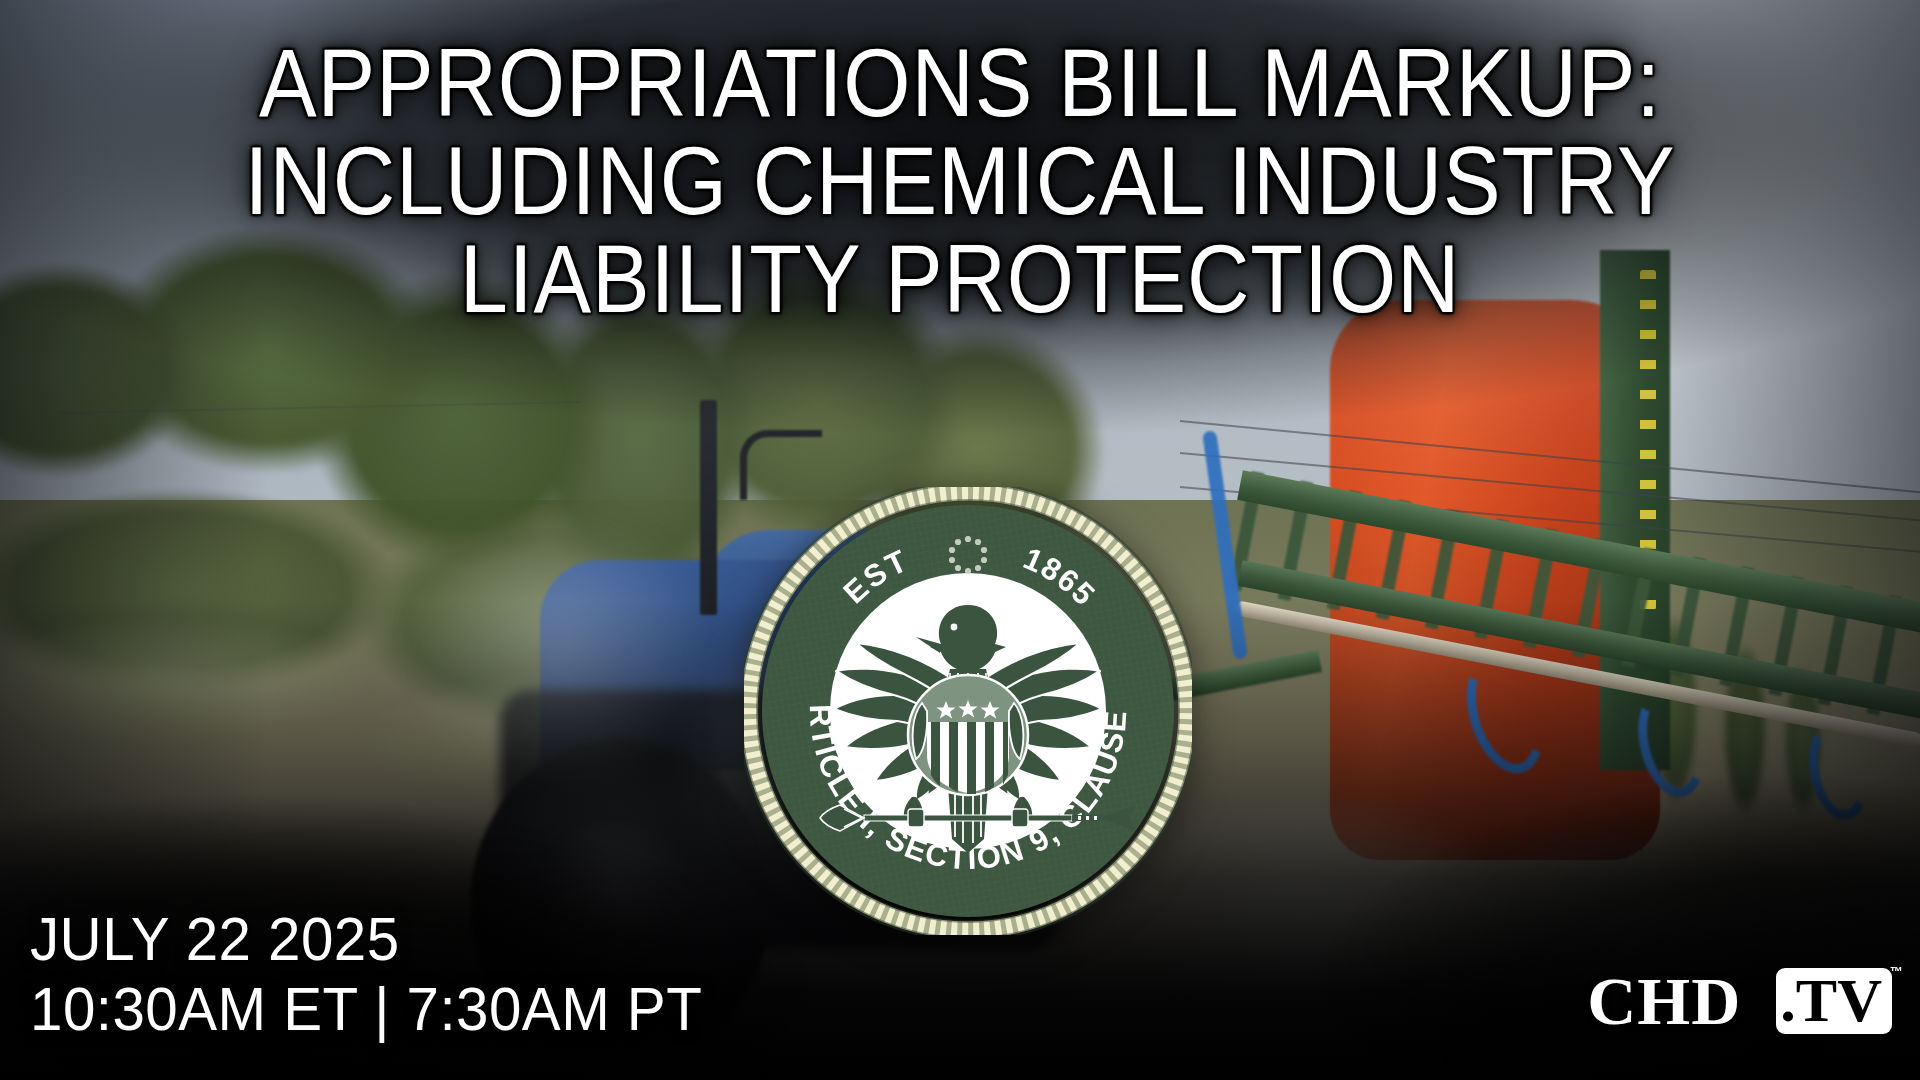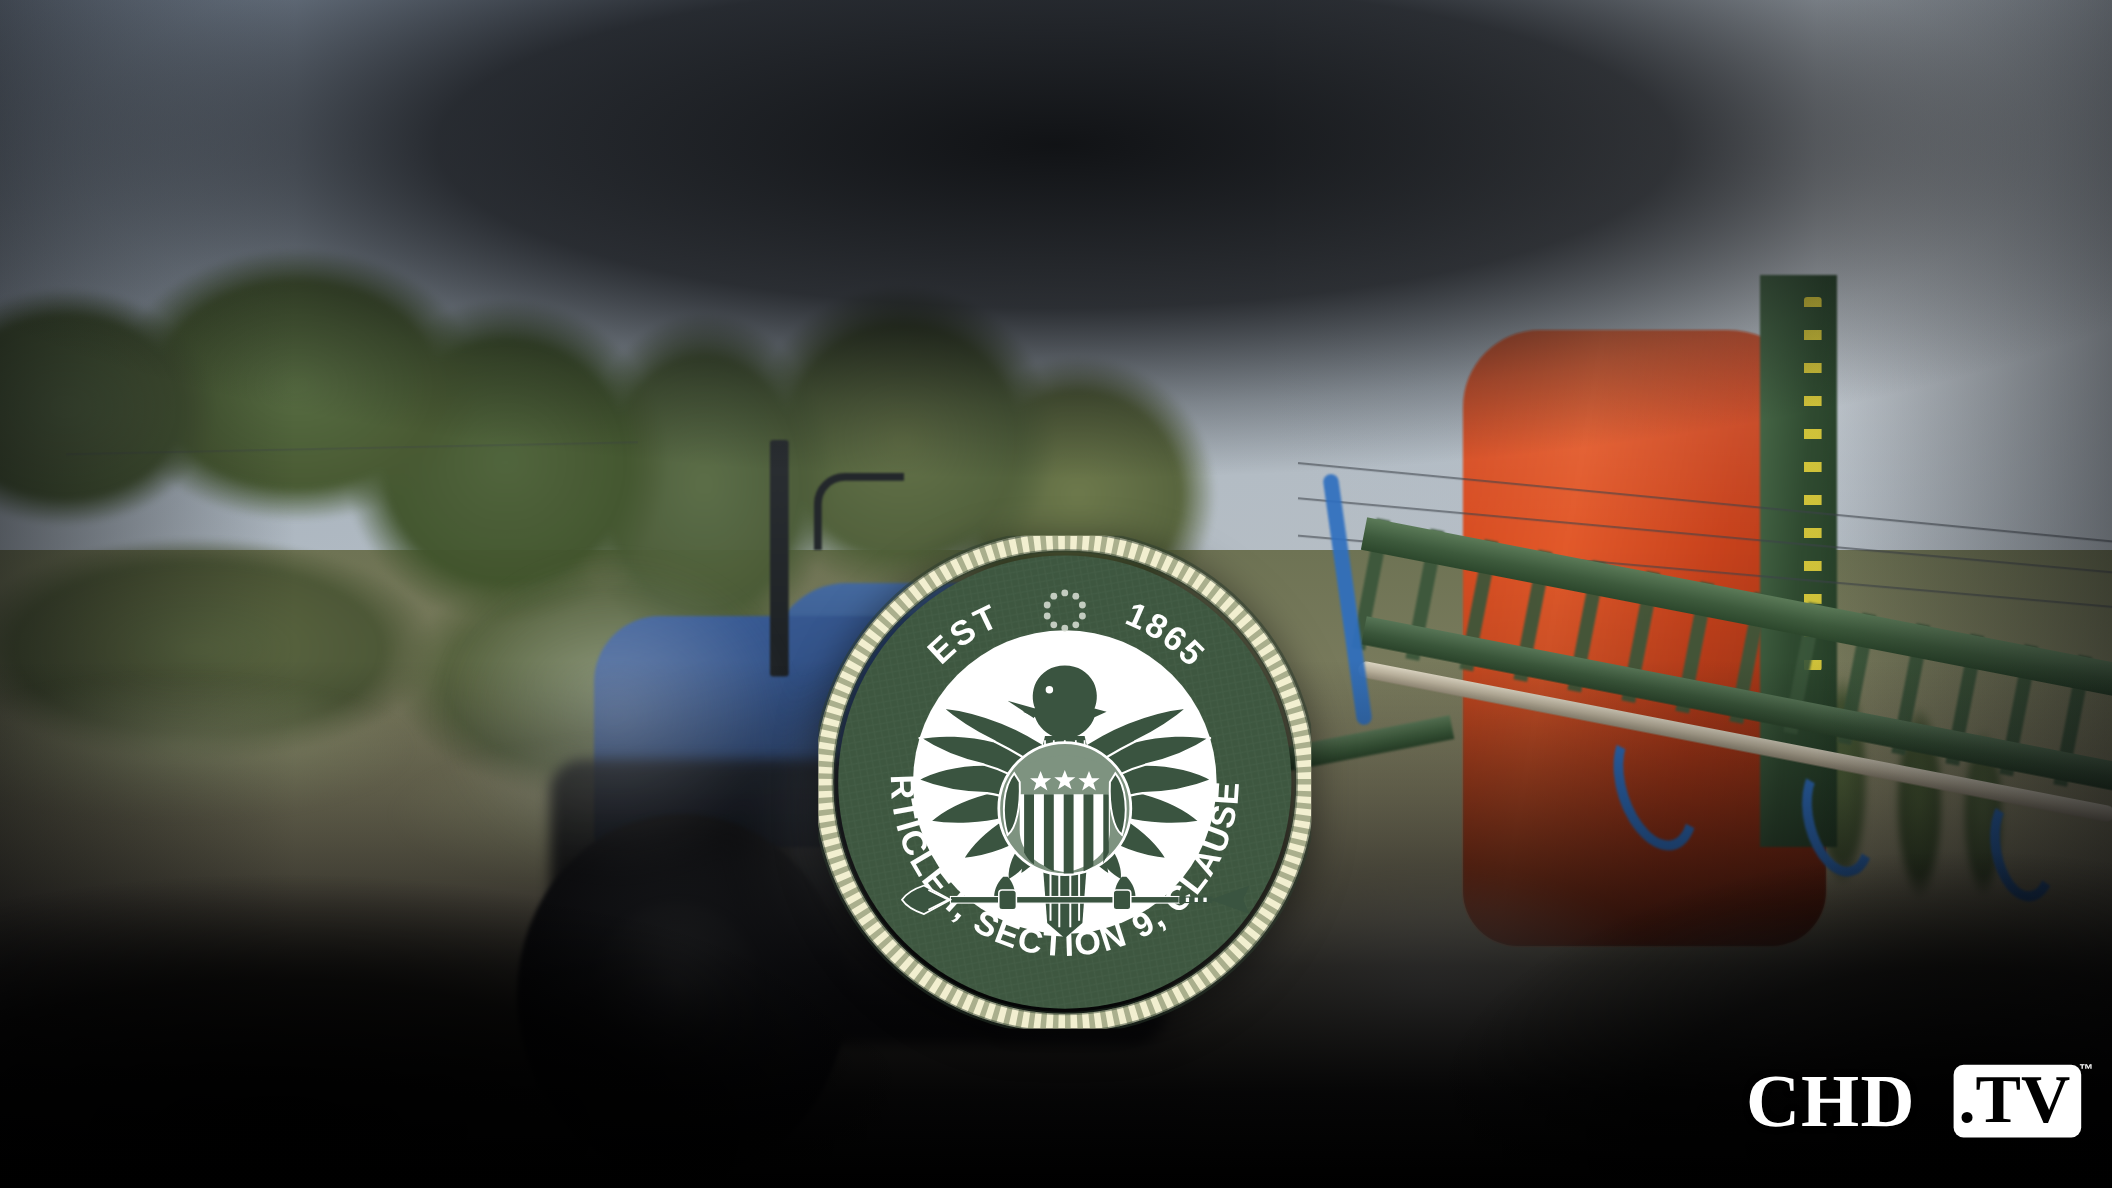--- a/index.html
+++ b/index.html
@@ -394,20 +394,25 @@
     <div class="mist"></div>
     <div class="mist2"></div>
 
     <div class="vig-sides"></div>
     <div class="vig-top"></div>
     <div class="vig-bottom"></div>
     <div class="vig-bottom-left"></div>
     <div class="vig-corner-br"></div>
   </div>
 
+  <div class="title-block">
+    <span class="title-line">APPROPRIATIONS BILL MARKUP:</span>
+    <span class="title-line">INCLUDING CHEMICAL INDUSTRY</span>
+    <span class="title-line">LIABILITY PROTECTION</span>
+  </div>
 
   <div class="seal-wrap">
     <svg class="seal-svg" viewBox="0 0 448 448" xmlns="http://www.w3.org/2000/svg">
       <defs>
         <path id="arcTop" d="M 224,224 m -150,0 a 150,150 0 0 1 300,0" fill="none"></path>
         <path id="arcTopFlip" d="M 70,224 a 154,154 0 0 1 308,0" fill="none"></path>
         <path id="arcBottom" d="M 66,224 a 158,158 0 0 0 316,0" fill="none"></path>
         <pattern id="weave" width="9" height="9" patternUnits="userSpaceOnUse" patternTransform="rotate(35)">
           <rect width="9" height="9" fill="#3E5740"></rect>
           <path d="M0 0 L9 9 M0 9 L9 0" stroke="#47614a" stroke-width="1" opacity=".55"></path>
@@ -553,20 +558,24 @@
         <path d="M100 322 L 118 331 L 100 340" fill="none" stroke="#FFFFFF" stroke-width="1.6"></path>
 
         <g fill="#3A5440" stroke="#FFFFFF" stroke-width="1.4">
           <rect x="164" y="322" width="16" height="18" rx="3"></rect>
           <rect x="268" y="322" width="16" height="18" rx="3"></rect>
         </g>
       </g>
     </svg>
   </div>
 
+  <div class="schedule">
+    <span class="sched-line">JULY 22 2025</span>
+    <span class="sched-line">10:30AM ET | 7:30AM PT</span>
+  </div>
 
   <div class="logo">
     <span class="logo-chd">CHD</span>
     <span class="logo-tv-box">
       <span class="logo-tv">.TV</span>
       <span class="logo-tm">™</span>
     </span>
   </div>
 
 </div>

